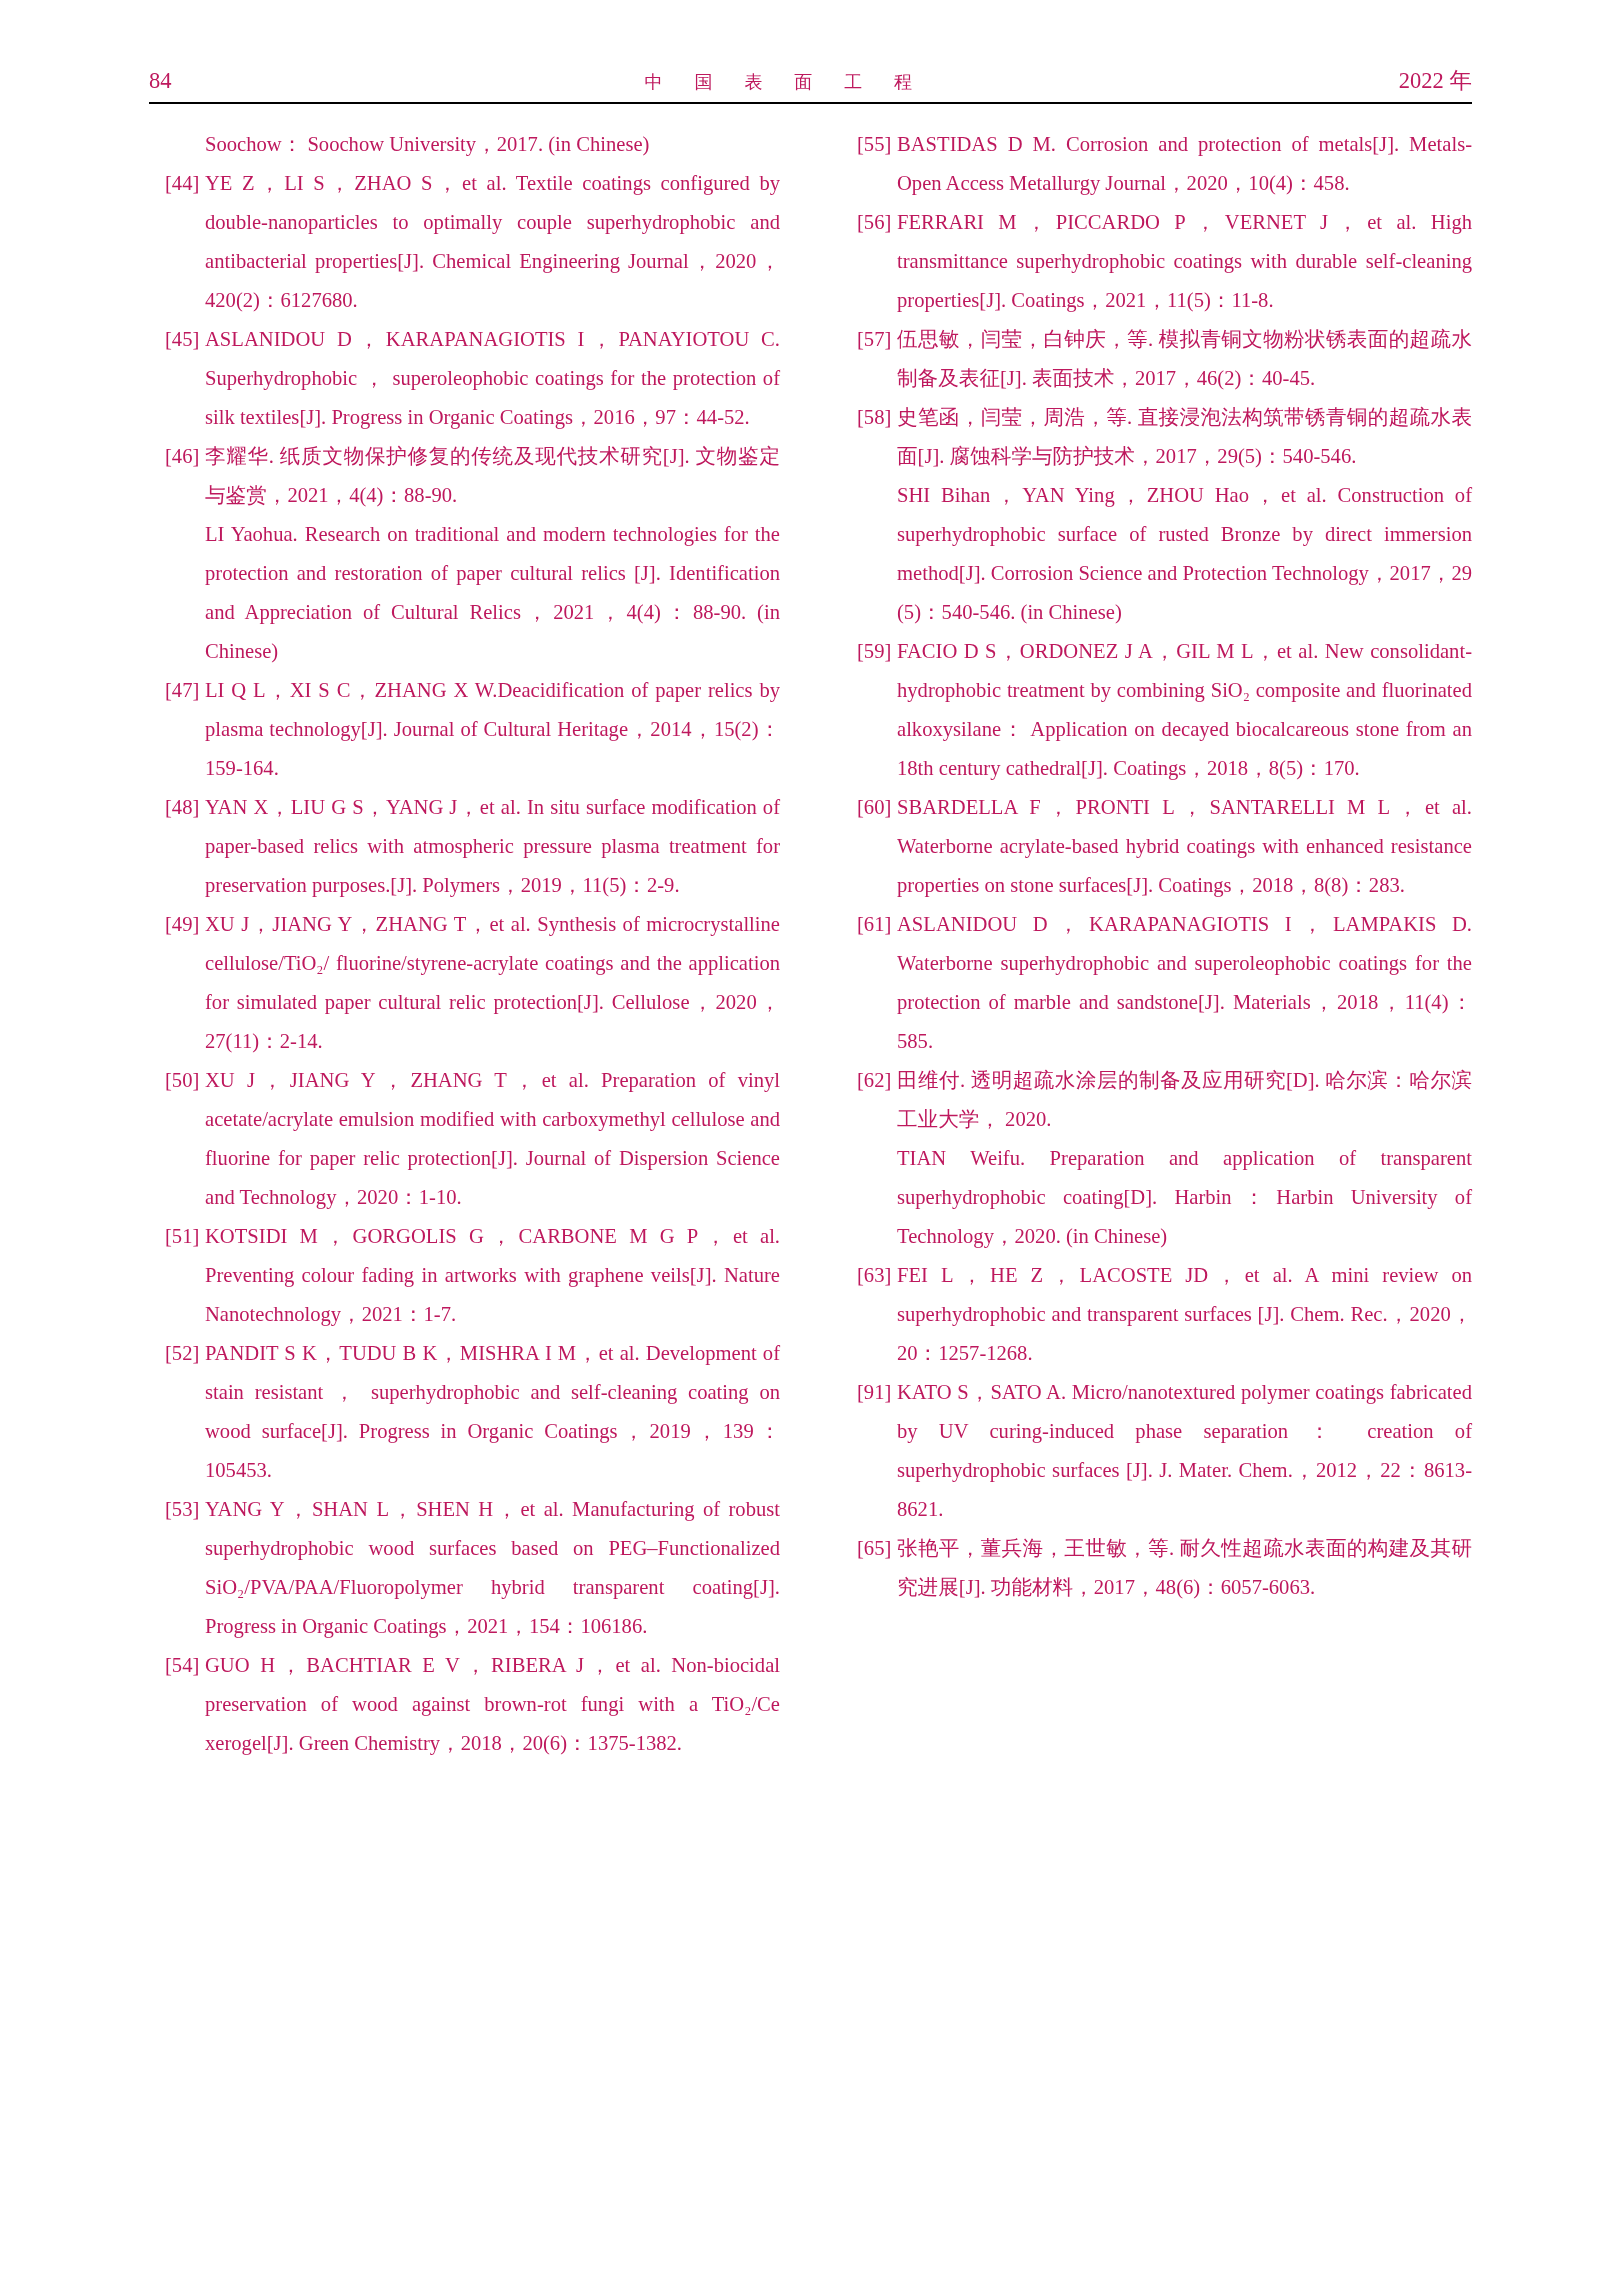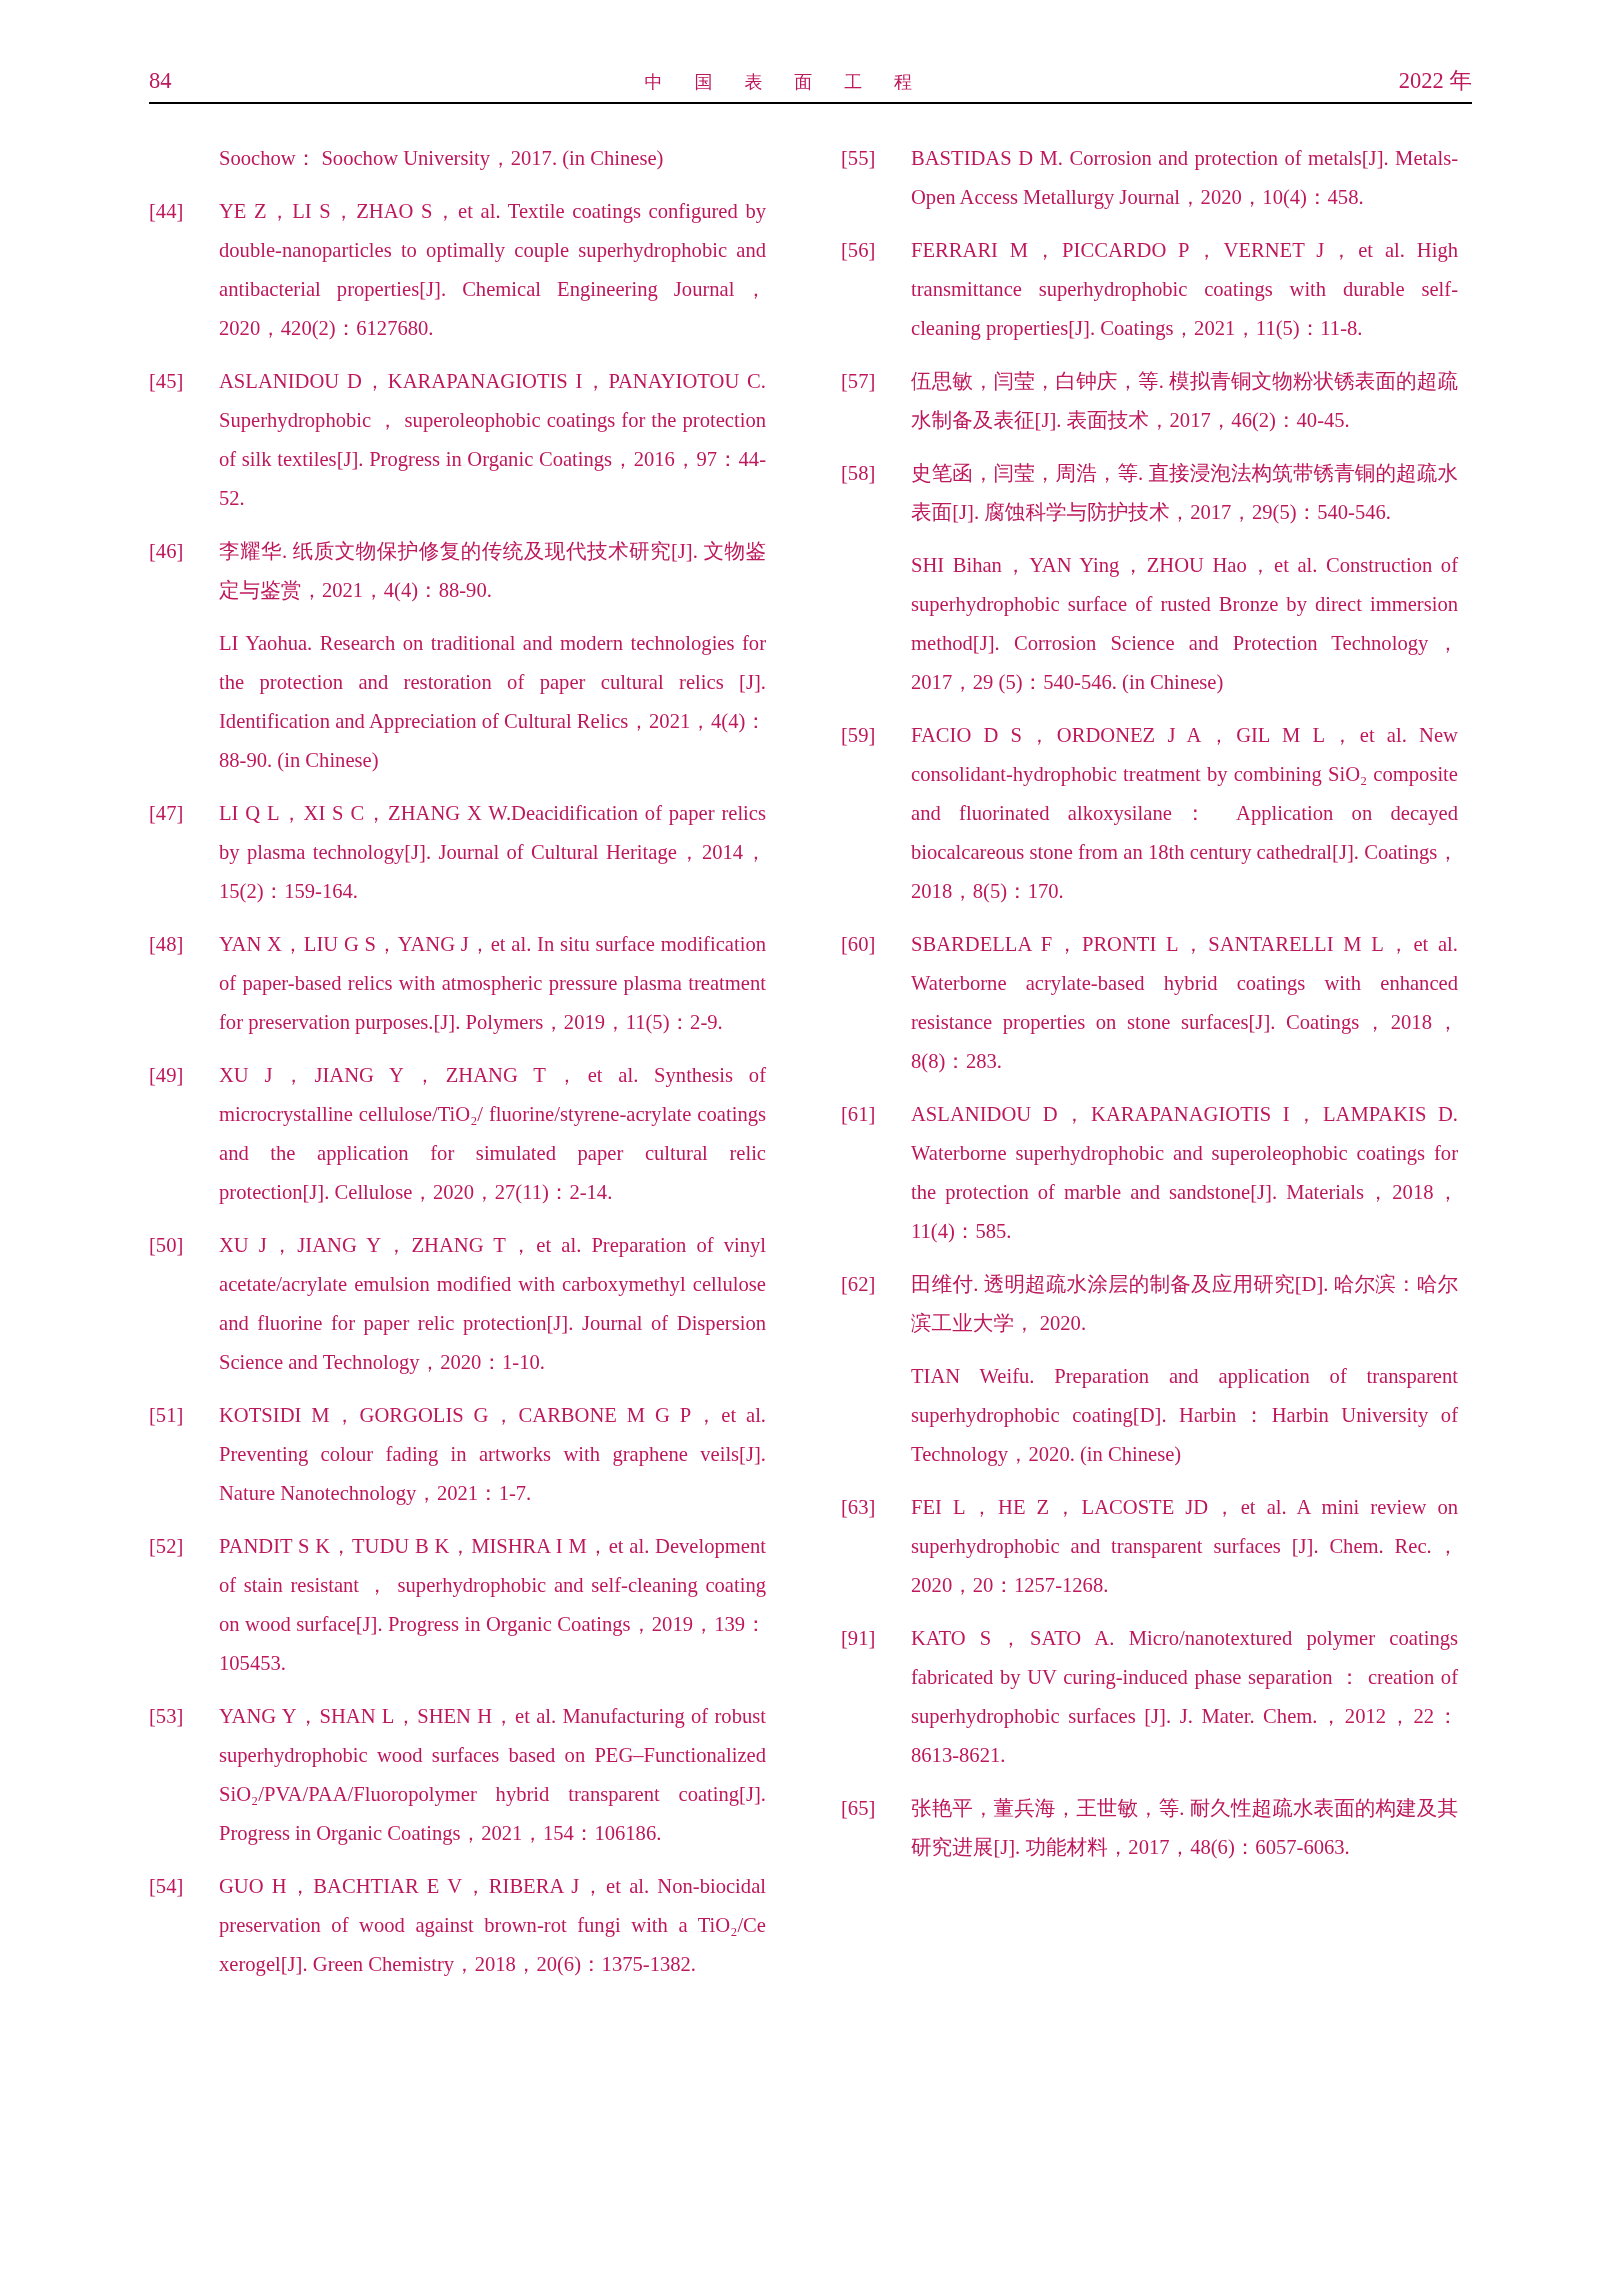--- a/index.html
+++ b/index.html
@@ -52,25 +52,25 @@
     font-size: 20.6px;
     line-height: 39px;
   }
   .ref {
     position: relative;
     padding-left: 56px;
     text-align: justify;
   }
   .ref-label {
     position: absolute;
-    left: 0;
+    left: 16px;
     top: 0;
   }
   .ref-par {
-    margin: 14px;
+    margin: 0;
     text-align: justify;
   }
 </style>
 </head>
 <body>
 
 <div class="page">
 
   <header class="page-header">
     <span class="page-number">84</span>

